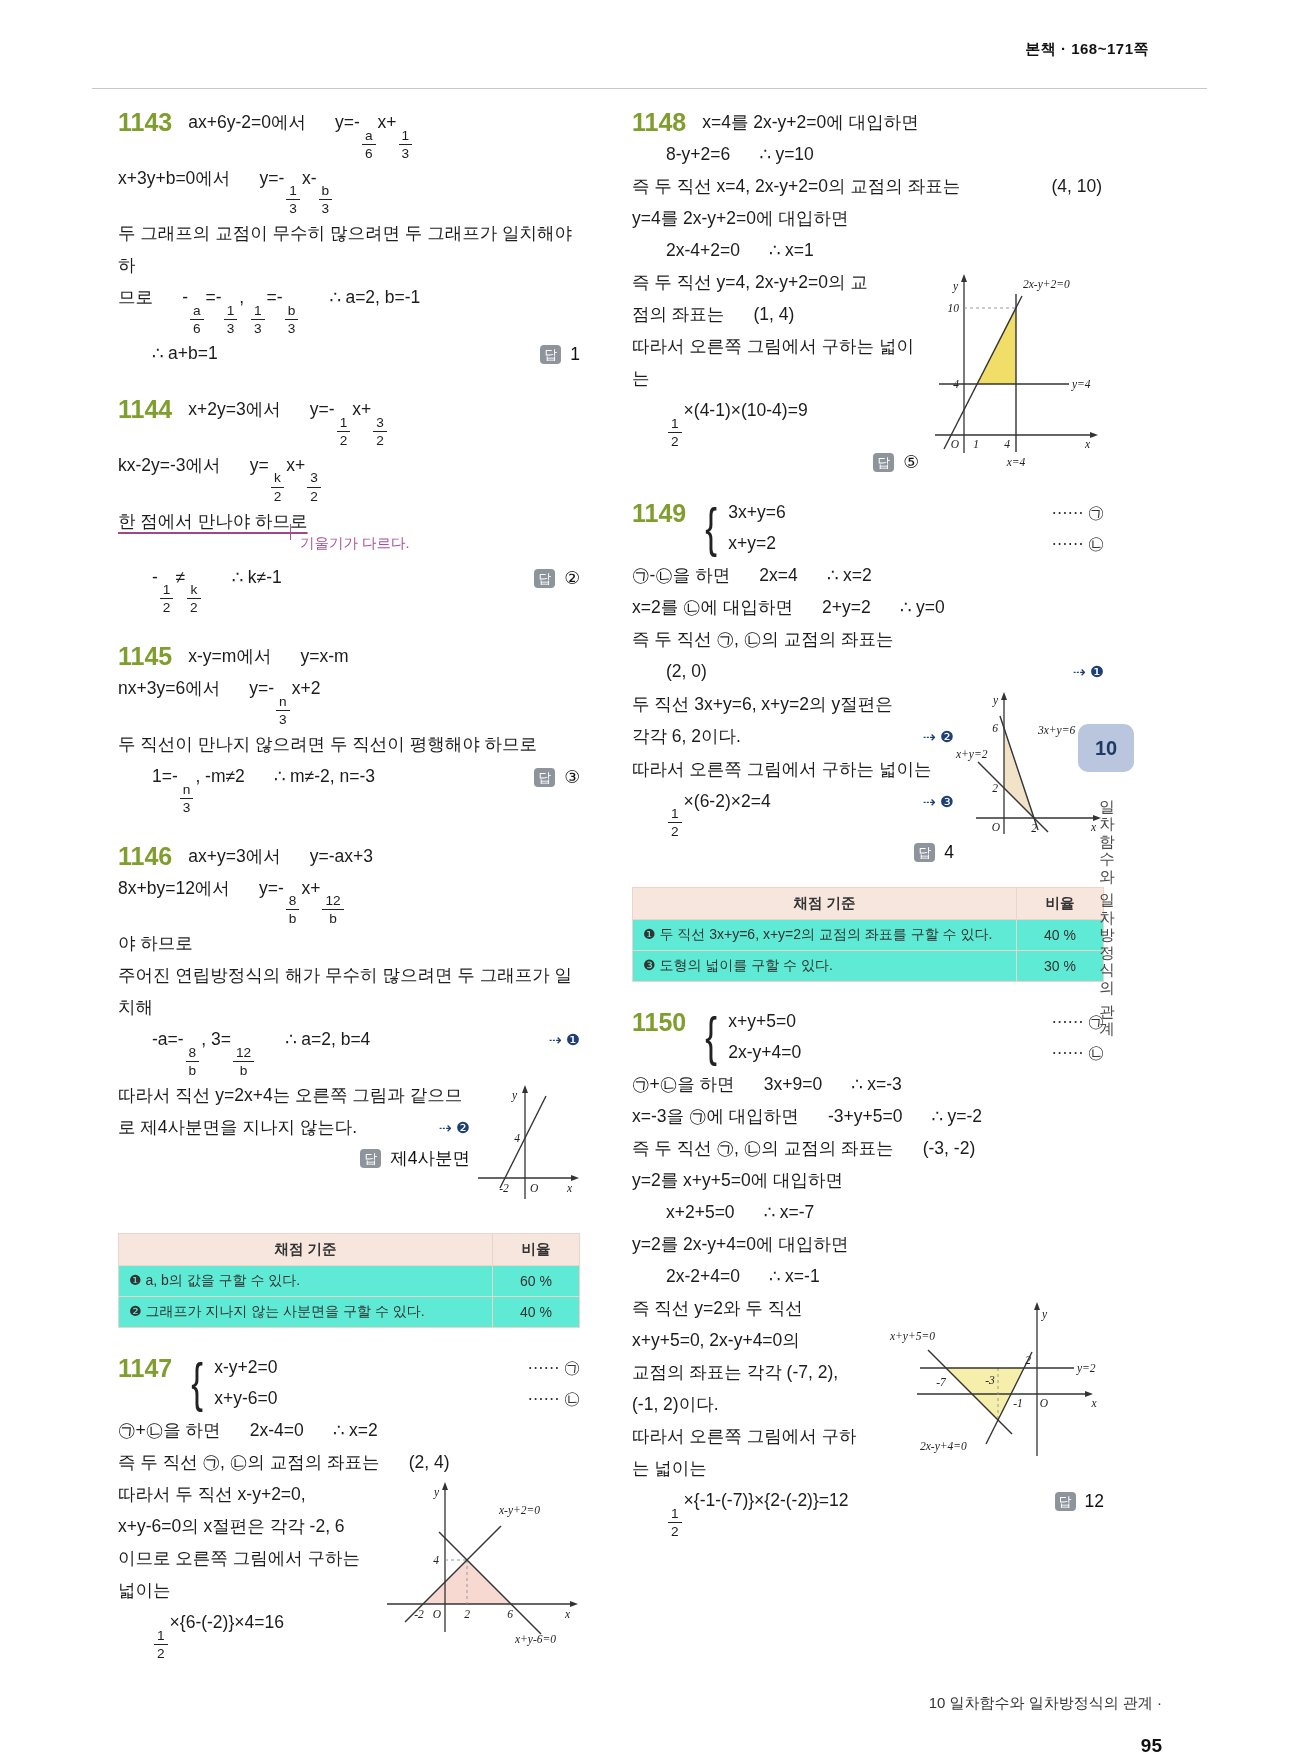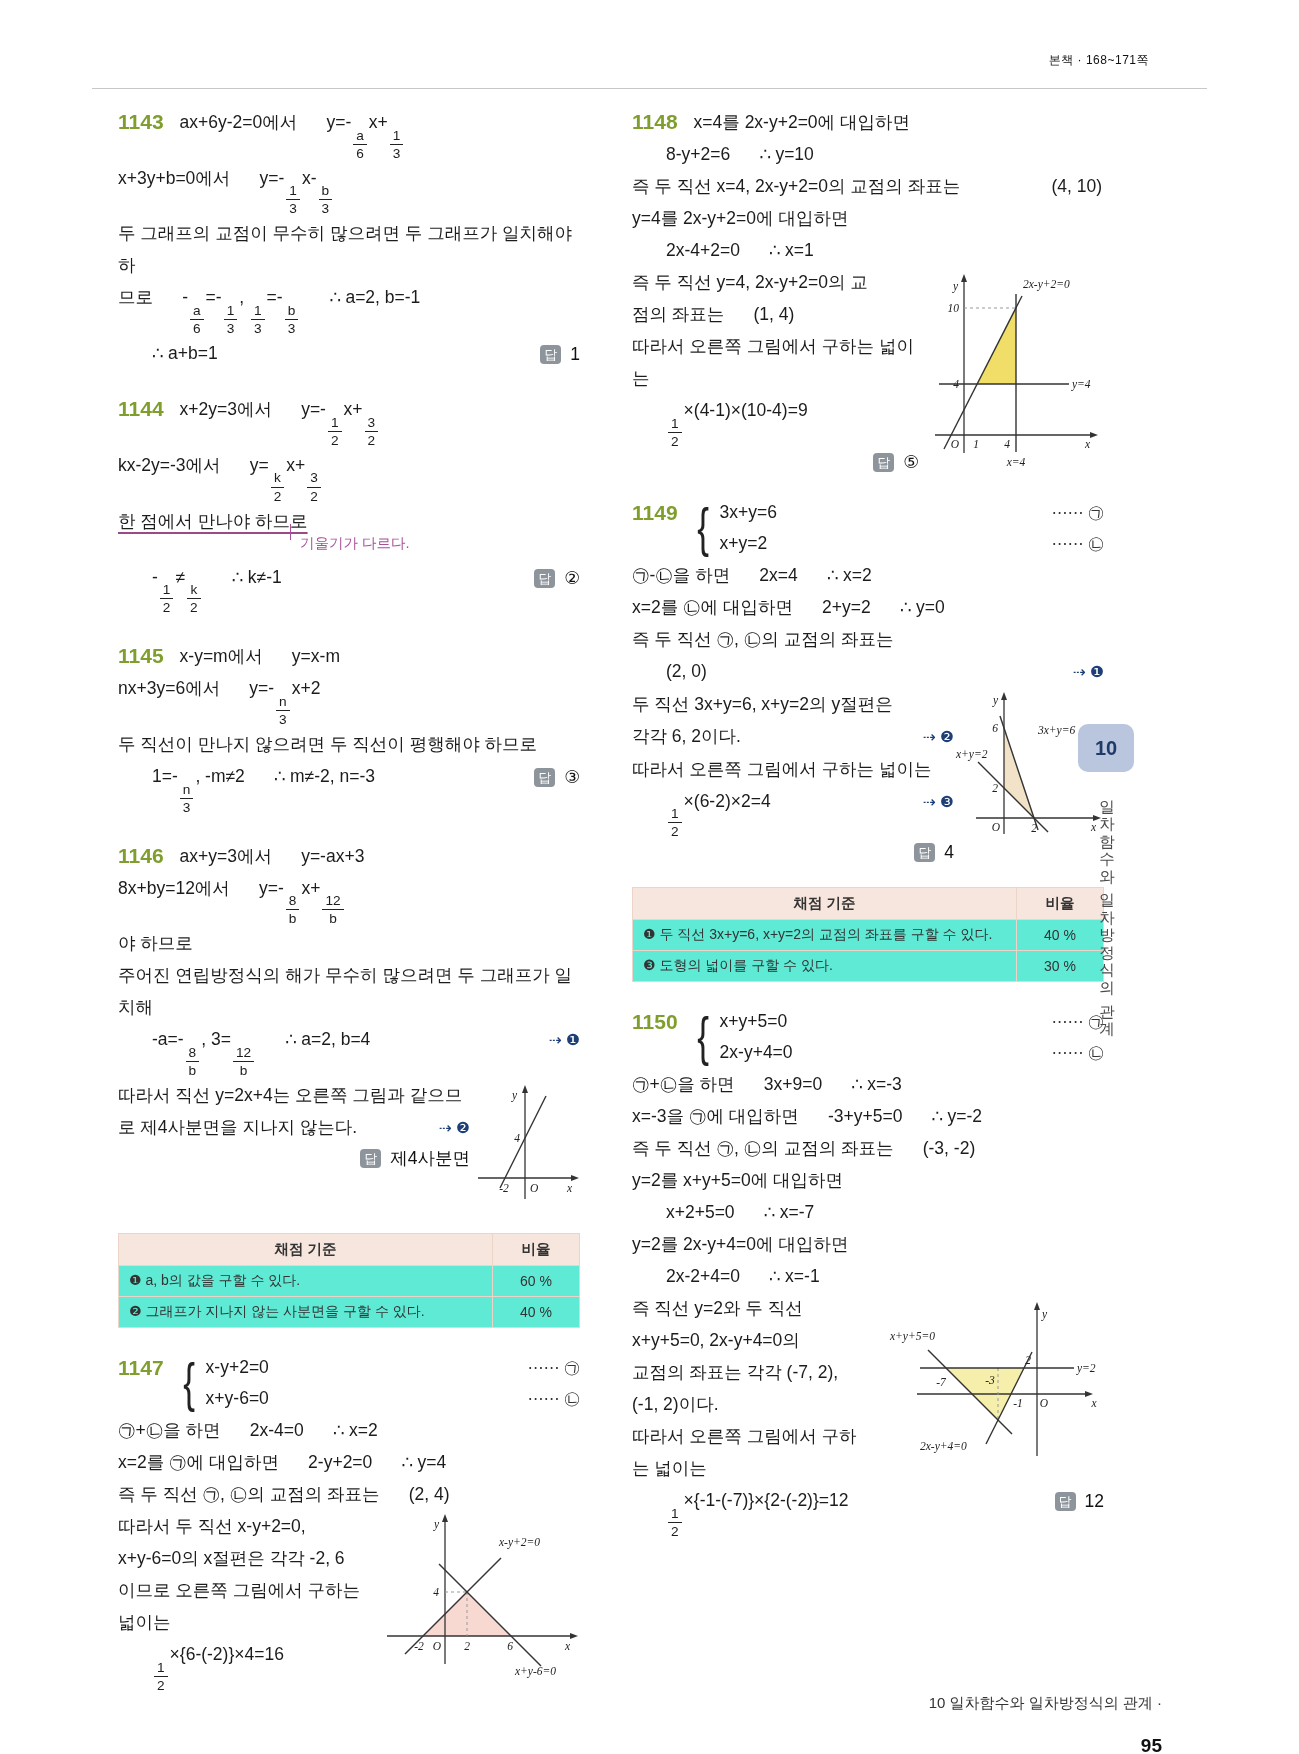--- a/index.html
+++ b/index.html
@@ -2,28 +2,28 @@
 <html><head>
 <meta charset="utf-8">
 <style>
   html,body{margin:0;padding:0;}
   body{
     width:1299px;height:1754px;position:relative;overflow:hidden;
     background:#ffffff;color:#1c1c1c;
     font-family:"Liberation Sans","DejaVu Sans",sans-serif;
   }
   .toprule{position:absolute;top:88px;left:92px;right:92px;border-top:1.5px solid #c8c8c8;}
-  .header{position:absolute;top:52px;right:150px;font-size:12px;font-weight:400;color:#111;letter-spacing:.5px;}
+  .header{position:absolute;top:40px;right:150px;font-size:15px;font-weight:700;color:#111;letter-spacing:.5px;}
   .content{position:absolute;top:106px;left:118px;display:flex;gap:52px;}
   .col{width:462px;}
   .col.rightcol{width:472px;}
 
   .prob{margin-bottom:24px;}
   .phead{display:flex;align-items:flex-start;gap:16px;}
-  .pnum{color:#7f9e2d;font-weight:700;font-size:21px;line-height:32px;flex:0 0 auto;}
+  .pnum{color:#7f9e2d;font-weight:700;font-size:25px;line-height:32px;flex:0 0 auto;}
   .phead .line{flex:1;}
   .line{font-size:17.5px;line-height:32px;white-space:pre-wrap;}
   .flexline{display:flex;align-items:baseline;}
   .flexline .line{flex:0 1 auto;}
   .mk{margin-left:auto;color:#1d3f76;font-size:15.5px;white-space:pre;line-height:32px;}
   .tail{margin-left:auto;padding-right:2px;}
   .ind{padding-left:34px;}
 
   .ansline{display:flex;margin-top:2px;}
   .ans{margin-left:auto;display:flex;align-items:center;gap:9px;}
@@ -196,21 +196,20 @@
                 <span class="sysmark">⋯⋯ ㉠</span>
               </div>
             <div class="sysrow">
                 <span>x+y-6=0</span>
                 <span class="sysmark">⋯⋯ ㉡</span>
               </div>
           </div>
         </div>
       </div>
       <div class="line">㉠+㉡을 하면      2x-4=0      ∴ x=2</div>
-      <div class="line">x=2를 ㉠에 대입하면      2-y+2=0      ∴ y=4</div>
       <div class="line">즉 두 직선 ㉠, ㉡의 교점의 좌표는      (2, 4)</div>
       <div class="figrow">
         <div class="figtext">
           <div class="line">따라서 두 직선 x-y+2=0,</div>
           <div class="line">x+y-6=0의 x절편은 각각 -2, 6</div>
           <div class="line">이므로 오른쪽 그림에서 구하는 넓이는</div>
           <div class="line ind"><span class="frac"><span class="fn">1</span><span class="fd">2</span></span>×{6-(-2)}×4=16</div>
         </div>
         <svg class="fig" width="205" height="168" viewBox="0 0 205 168">
           <polygon points="48,124 92,80 136,124" fill="#f7d9d2"></polygon>

